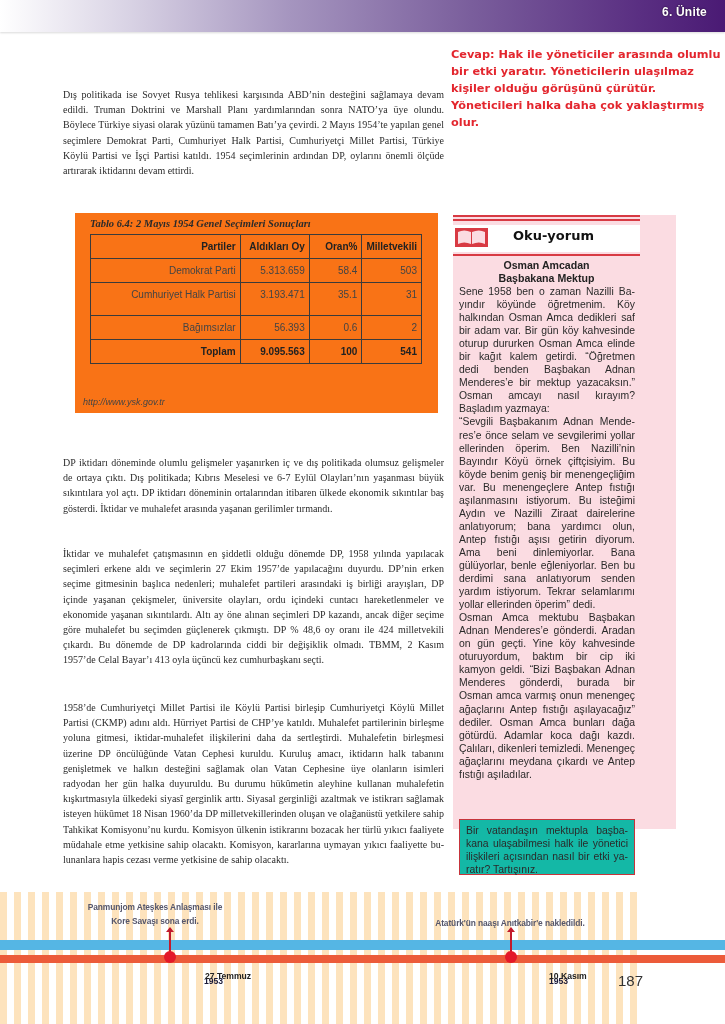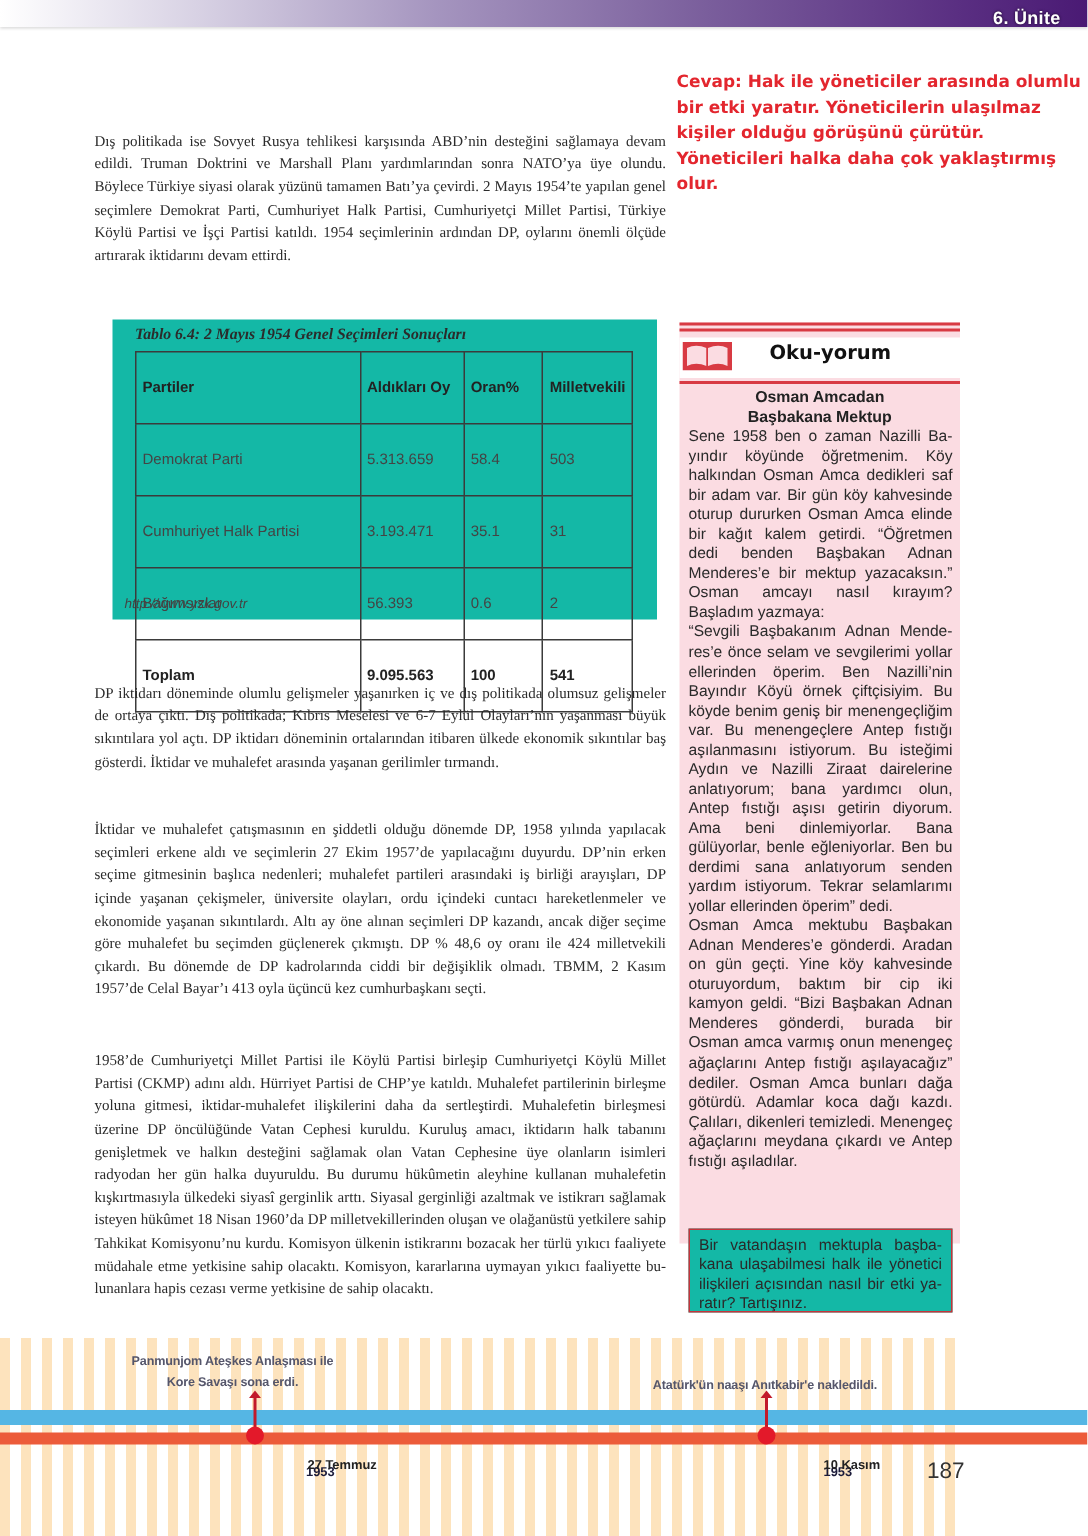--- a/index.html
+++ b/index.html
@@ -1,20 +1,20 @@
 <!DOCTYPE html>
 <html><head>
 <meta charset="utf-8">
 <style>
   * { box-sizing: border-box; margin: 0; padding: 0; }
   html, body { width: 725px; height: 1024px; overflow: hidden; background: #ffffff; }
   body { position: relative; font-family: "Liberation Serif", serif; color: #2a2a2a; }
 
   .topbar {
-    position: absolute; left: 0; top: 0; width: 725px; height: 18px;
+    position: absolute; left: 0; top: 0; width: 725px; height: 32px;
     background: linear-gradient(90deg, #ffffff 0%, #d8d2e4 18%, #a595bf 40%, #7a5e9c 65%, #5a2f82 88%, #4a1a74 100%);
     box-shadow: 0 1px 2px rgba(0,0,0,0.15);
   }
   .topbar .unit {
     position: absolute; right: 18px; top: 5px;
     font-family: "Liberation Sans", sans-serif; font-weight: bold; font-size: 12px;
     color: #ffffff; letter-spacing: 0.2px;
     text-shadow: 0 0 2px #2b1040, 0 0 1px #2b1040;
   }
 
@@ -29,46 +29,46 @@
     font-family: "Liberation Serif", serif; font-size: 10px; line-height: 15.2px;
     text-align: justify; color: #2b2b2b; hyphens: manual;
   }
   .p1 { top: 87px; }
   .p2 { top: 455px; }
   .p3 { top: 546px; }
   .p4 { top: 700px; }
 
   .tablebox {
     position: absolute; left: 75px; top: 213px; width: 363px; height: 200px;
-    background: #14b8a6;
+    background: #f97316;
   }
   .tablebox .caption {
     position: absolute; left: 15px; top: 5px;
     font-family: "Liberation Serif", serif; font-style: italic; font-weight: bold;
     font-size: 10.5px; color: #2b2b2b;
   }
   .tablebox table {
     position: absolute; left: 15px; top: 21px; width: 332px;
     border-collapse: collapse; font-family: "Liberation Sans", sans-serif; font-size: 10px; color: #444;
   }
   .tablebox td, .tablebox th {
-    border: 1.3px solid #3b3b3b; padding: 18px 4px; vertical-align: top; text-align: left;
+    border: 1.3px solid #3b3b3b; padding: 6px 4px; vertical-align: top; text-align: right;
   }
   .tablebox th { font-weight: bold; color: #222; height: 23px; vertical-align: middle; }
   .tablebox td.c0 { width: 160px; }
   .tablebox td.c1 { width: 71px; }
   .tablebox td.c2 { width: 54px; }
   .tablebox tr.total td { font-weight: bold; color: #222; }
   .tablebox .source {
     position: absolute; left: 8px; bottom: 6px;
     font-family: "Liberation Sans", sans-serif; font-style: italic; font-size: 9px; color: #444;
   }
 
   .okubox {
-    position: absolute; left: 453px; top: 215px; width: 187px; height: 614px;
+    position: absolute; left: 453px; top: 215px; width: 223px; height: 614px;
     background: #fbdce2;
   }
   .okubox .rule-top { position: absolute; left: 0; width: 187px; height: 2px; background: #d83a43; }
   .okubox .header {
     position: absolute; left: 0; top: 10px; width: 187px; height: 27px; background: #ffffff;
   }
   .okubox .book {
     position: absolute; left: 2px; top: 3px; width: 33px; height: 19px;
   }
   .okubox .title {

